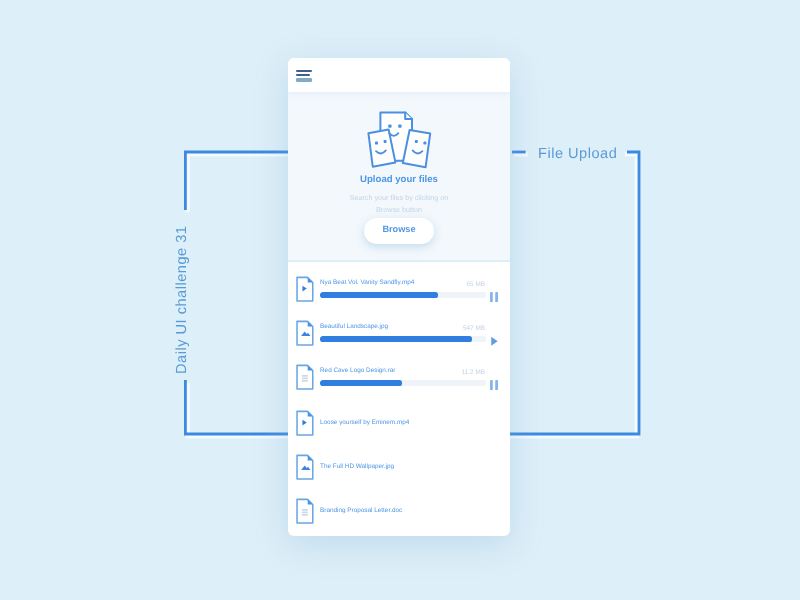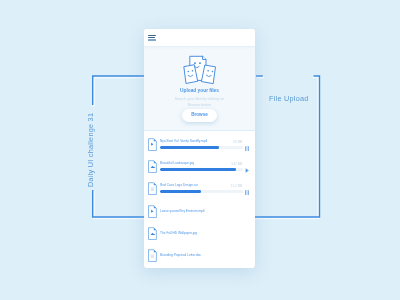--- a/index.html
+++ b/index.html
@@ -4,21 +4,21 @@
 <style>
   html,body{margin:0;padding:0;}
   body{width:400px;height:300px;background:#ddeff8;font-family:"Liberation Sans",sans-serif;overflow:hidden;-webkit-font-smoothing:antialiased;}
   .stage{position:relative;width:400px;height:300px;overflow:hidden;}
   svg{display:block;}
 
   
   .ann{position:absolute;left:0;top:0;width:400px;height:300px;}
   .lbl{position:absolute;color:#5b9bd5;font-size:7.3px;letter-spacing:.25px;white-space:nowrap;}
   .lbl-left{left:94.5px;top:178px;transform:rotate(-90deg);transform-origin:left bottom;}
-  .lbl-right{left:269px;top:71.5px;margin-top:22px;}
+  .lbl-right{left:269px;top:71.5px;}
 
   
   .phone{position:absolute;left:144px;top:29px;width:111px;height:239px;background:#fff;border-radius:3px;overflow:hidden;box-shadow:0 4px 16px rgba(130,175,215,.33);}
   .topbar{position:absolute;left:0;top:0;width:111px;height:17px;background:#fff;box-shadow:0 1px 2.5px rgba(150,160,215,.13);z-index:2;}
   .burger{position:absolute;left:4px;top:5.8px;width:7.6px;}
   .burger i{display:block;height:1.25px;background:#3d618a;margin-bottom:1.1px;border-radius:.6px;}
   .burger i.l3{background:#82a9ca;width:8px;}
   .burger i:nth-child(2){width:6.8px;}
 
   

